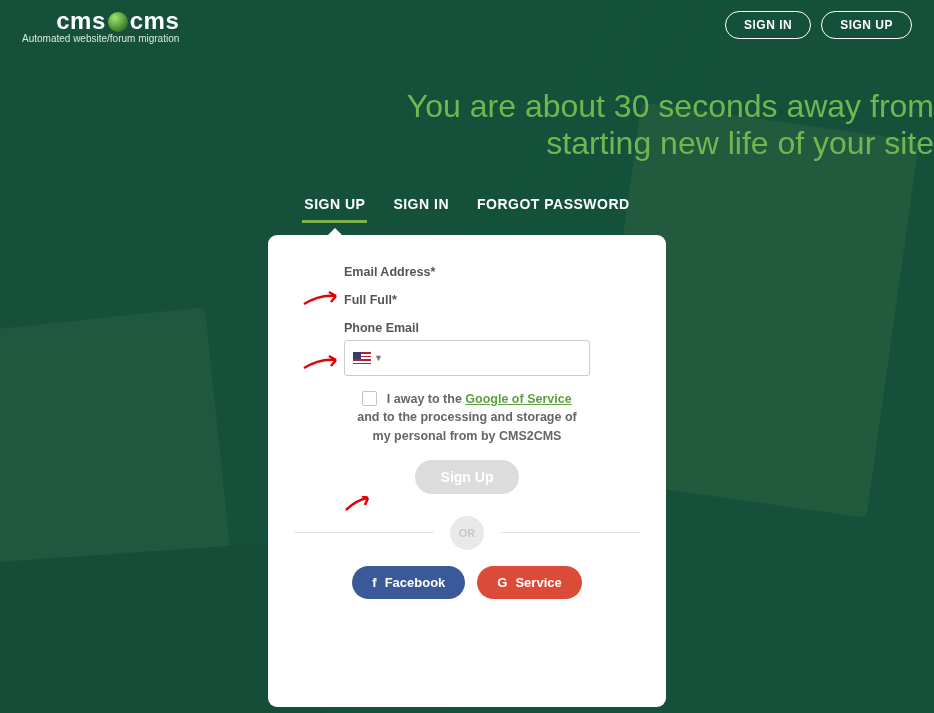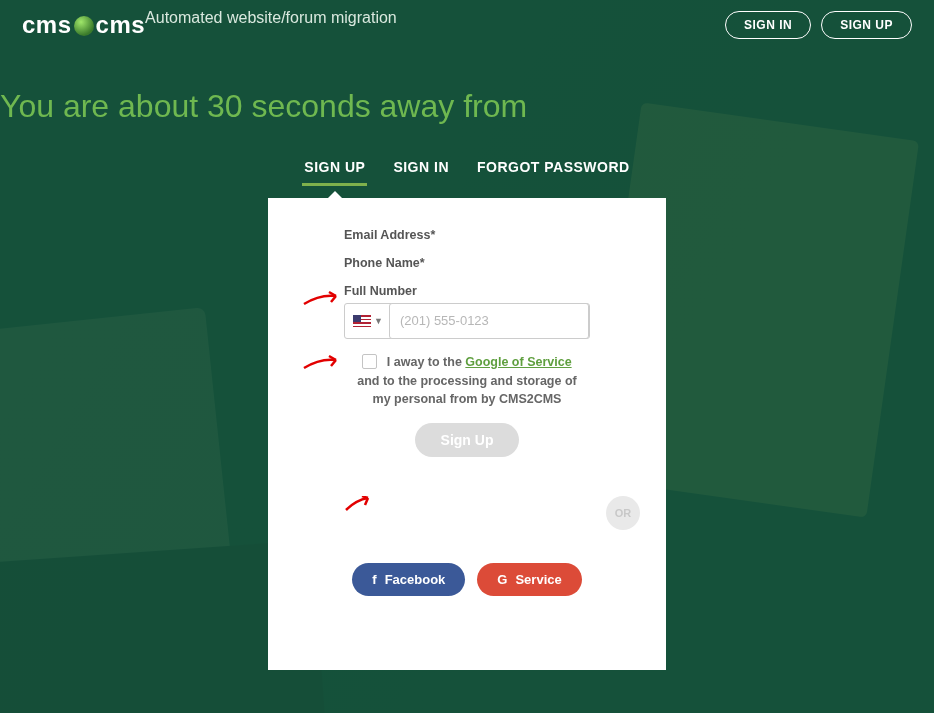--- a/index.html
+++ b/index.html
@@ -19,50 +19,50 @@
   .bg-deco .kbd{position:absolute;left:-60px;bottom:-40px;width:380px;height:200px;background:#242424;border-radius:8px;transform:rotate(-4deg);}
   .overlay{position:absolute;inset:0;background:rgba(21,82,59,0.82);}
   .header {
     position: relative;
     height: 50px;
     display: flex;
     align-items: center;
     padding: 0 22px;
     z-index: 5;
   }
-  .logo { display:flex; flex-direction:row; color:#fff; }
+  .logo { display:flex; flex-direction:column; color:#fff;align-items:flex-end; }
   .logo-main { font-size:24px; font-weight:600; letter-spacing:0.5px; display:flex; align-items:center;}
   .logo-main .logo-icon{width:20px;height:20px;border-radius:50%;background:radial-gradient(circle at 35% 30%, #9fe76a, #3b7b2b 70%);margin:0 2px;display:inline-block;position:relative;top:1px;}
-  .logo-tag { font-size:16px; color:#d9e8de; margin-top:-2px;}
+  .logo-tag { font-size:10px; color:#d9e8de; margin-top:-2px;}
   .header-spacer{flex:1;}
   .hbtn {
     border:1.5px solid #fff; color:#fff; background:transparent; border-radius:20px;
     padding:6px 18px; font-size:12px; font-weight:700; letter-spacing:0.5px; margin-left:10px;
     cursor:pointer;
   }
   .hero{
-    position:relative; z-index:5; text-align:left;
+    position:relative; z-index:5; text-align:right;
     color:#6fb850; font-size:32px; font-weight:400; line-height:1.15; margin-top:38px;
   }
   .tabs {
     position:relative; z-index:5; display:flex; justify-content:center; gap:24px;
     margin-top:30px;
   }
   .tab {
     color:#fff; font-size:14px; font-weight:700; letter-spacing:0.5px; padding:4px 2px 8px;
     cursor:pointer; position:relative;
   }
   .tab.active { border-bottom:3px solid #7fb04c; }
   .tab.active::after{
     content:""; position:absolute; left:50%; transform:translateX(-50%);
     bottom:-15px; border:7px solid transparent; border-bottom-color:#fff;
   }
   .card {
     position:relative; z-index:5; width:398px; background:#fff; margin:12px auto 0;
-    padding:30px 18px 26px; min-height:472px;
+    padding:30px 18px 26px; min-height:472px;border-radius:9px;
   }
   .field { margin:0 auto 14px; width:246px; position:relative;}
   .field-label{font-size:12.5px; font-weight:700; color:#555; margin-bottom:5px;}
   .field input{
     width:100%; height:36px; border:1px solid #ccc; border-radius:3px;
     padding:0 10px; font-size:13px; color:#333;
   }
   .field input::placeholder{color:#b7b7b7;}
   .phone-field-wrap{display:flex;align-items:center;border:1px solid #ccc;border-radius:3px;height:36px;}
   .phone-flag{display:flex;align-items:center;gap:3px;padding:0 6px 0 8px;cursor:pointer;}
@@ -81,21 +81,21 @@
   .arrow-email{left:302px; top:288px;}
   .arrow-name{left:302px; top:352px;}
   .arrow-check{left:344px; top:496px;}
   .terms{width:240px;margin:6px auto 0;text-align:center;font-size:12.5px;color:#666;font-weight:600;line-height:1.5;}
   .terms .chk{display:inline-block;width:15px;height:15px;border:1px solid #c4c4c4;border-radius:2px;vertical-align:-3px;margin-right:6px;cursor:pointer;}
   .terms a{color:#5f9f3f;font-weight:700;text-decoration:underline;}
   .signup-btn{
     display:block;margin:14px auto 0;background:#dcdcdc;color:#fff;border:none;
     border-radius:20px;padding:9px 26px;font-size:14px;font-weight:700;cursor:pointer;
   }
-  .divider{display:flex;align-items:flex-end;margin:22px 8px 16px;gap:16px;flex-direction:column;}
+  .divider{display:flex;align-items:center;margin:22px 8px 16px;gap:16px;}
   .divider hr{flex:1;border:none;border-top:1px solid #e4e4e4;}
   .divider .or{width:34px;height:34px;border-radius:50%;background:#e9e9e9;color:#c8c8c8;font-size:11px;font-weight:700;display:flex;align-items:center;justify-content:center;}
   .social{display:flex;justify-content:center;gap:12px;}
   .sbtn{border:none;border-radius:20px;color:#fff;font-size:13px;font-weight:600;padding:9px 20px;display:flex;align-items:center;gap:8px;cursor:pointer;}
   .sbtn.fb{background:#3b5998;}
   .sbtn.gg{background:#dc4b38;}
   .sicon{font-weight:700;}
 </style>
 </head>
 <body>
@@ -116,46 +116,46 @@
     </span>
     <span class="logo-tag">Automated website/forum migration</span>
   </div>
   <div class="header-spacer"></div>
   <button class="hbtn">SIGN IN</button>
   <button class="hbtn">SIGN UP</button>
 </div>
 
 <div class="hero">
   <div>You are about 30 seconds away from</div>
+  <div>starting new life of your site</div>
 </div>
 
 <div class="tabs">
   <div class="tab active">SIGN UP</div>
   <div class="tab">SIGN IN</div>
   <div class="tab">FORGOT PASSWORD</div>
 </div>
 
 <div class="card">
 
   <div class="field">
     <div class="field-label">Email Address*</div>
   </div>
 
   <div class="field">
-    <div class="field-label">Phone Name*</div>
+    <div class="field-label">Full Full*</div>
   </div>
 
   <div class="field">
-    <div class="field-label">Full Number</div>
+    <div class="field-label">Phone Email</div>
     <div class="phone-field-wrap">
       <div class="phone-flag">
         <span class="flag-us"></span>
         <span class="phone-caret">▼</span>
       </div>
-      <input class="phone-input" type="text" placeholder="(201) 555-0123" style="">
     </div>
   </div>
 
   <div class="terms">
     <span class="chk"></span>
     <span>I away to the </span>
     <a href="#">Google of Service</a><br>
     <span>and to the processing and storage of</span><br>
     <span>my personal from by CMS2CMS</span>
   </div>

